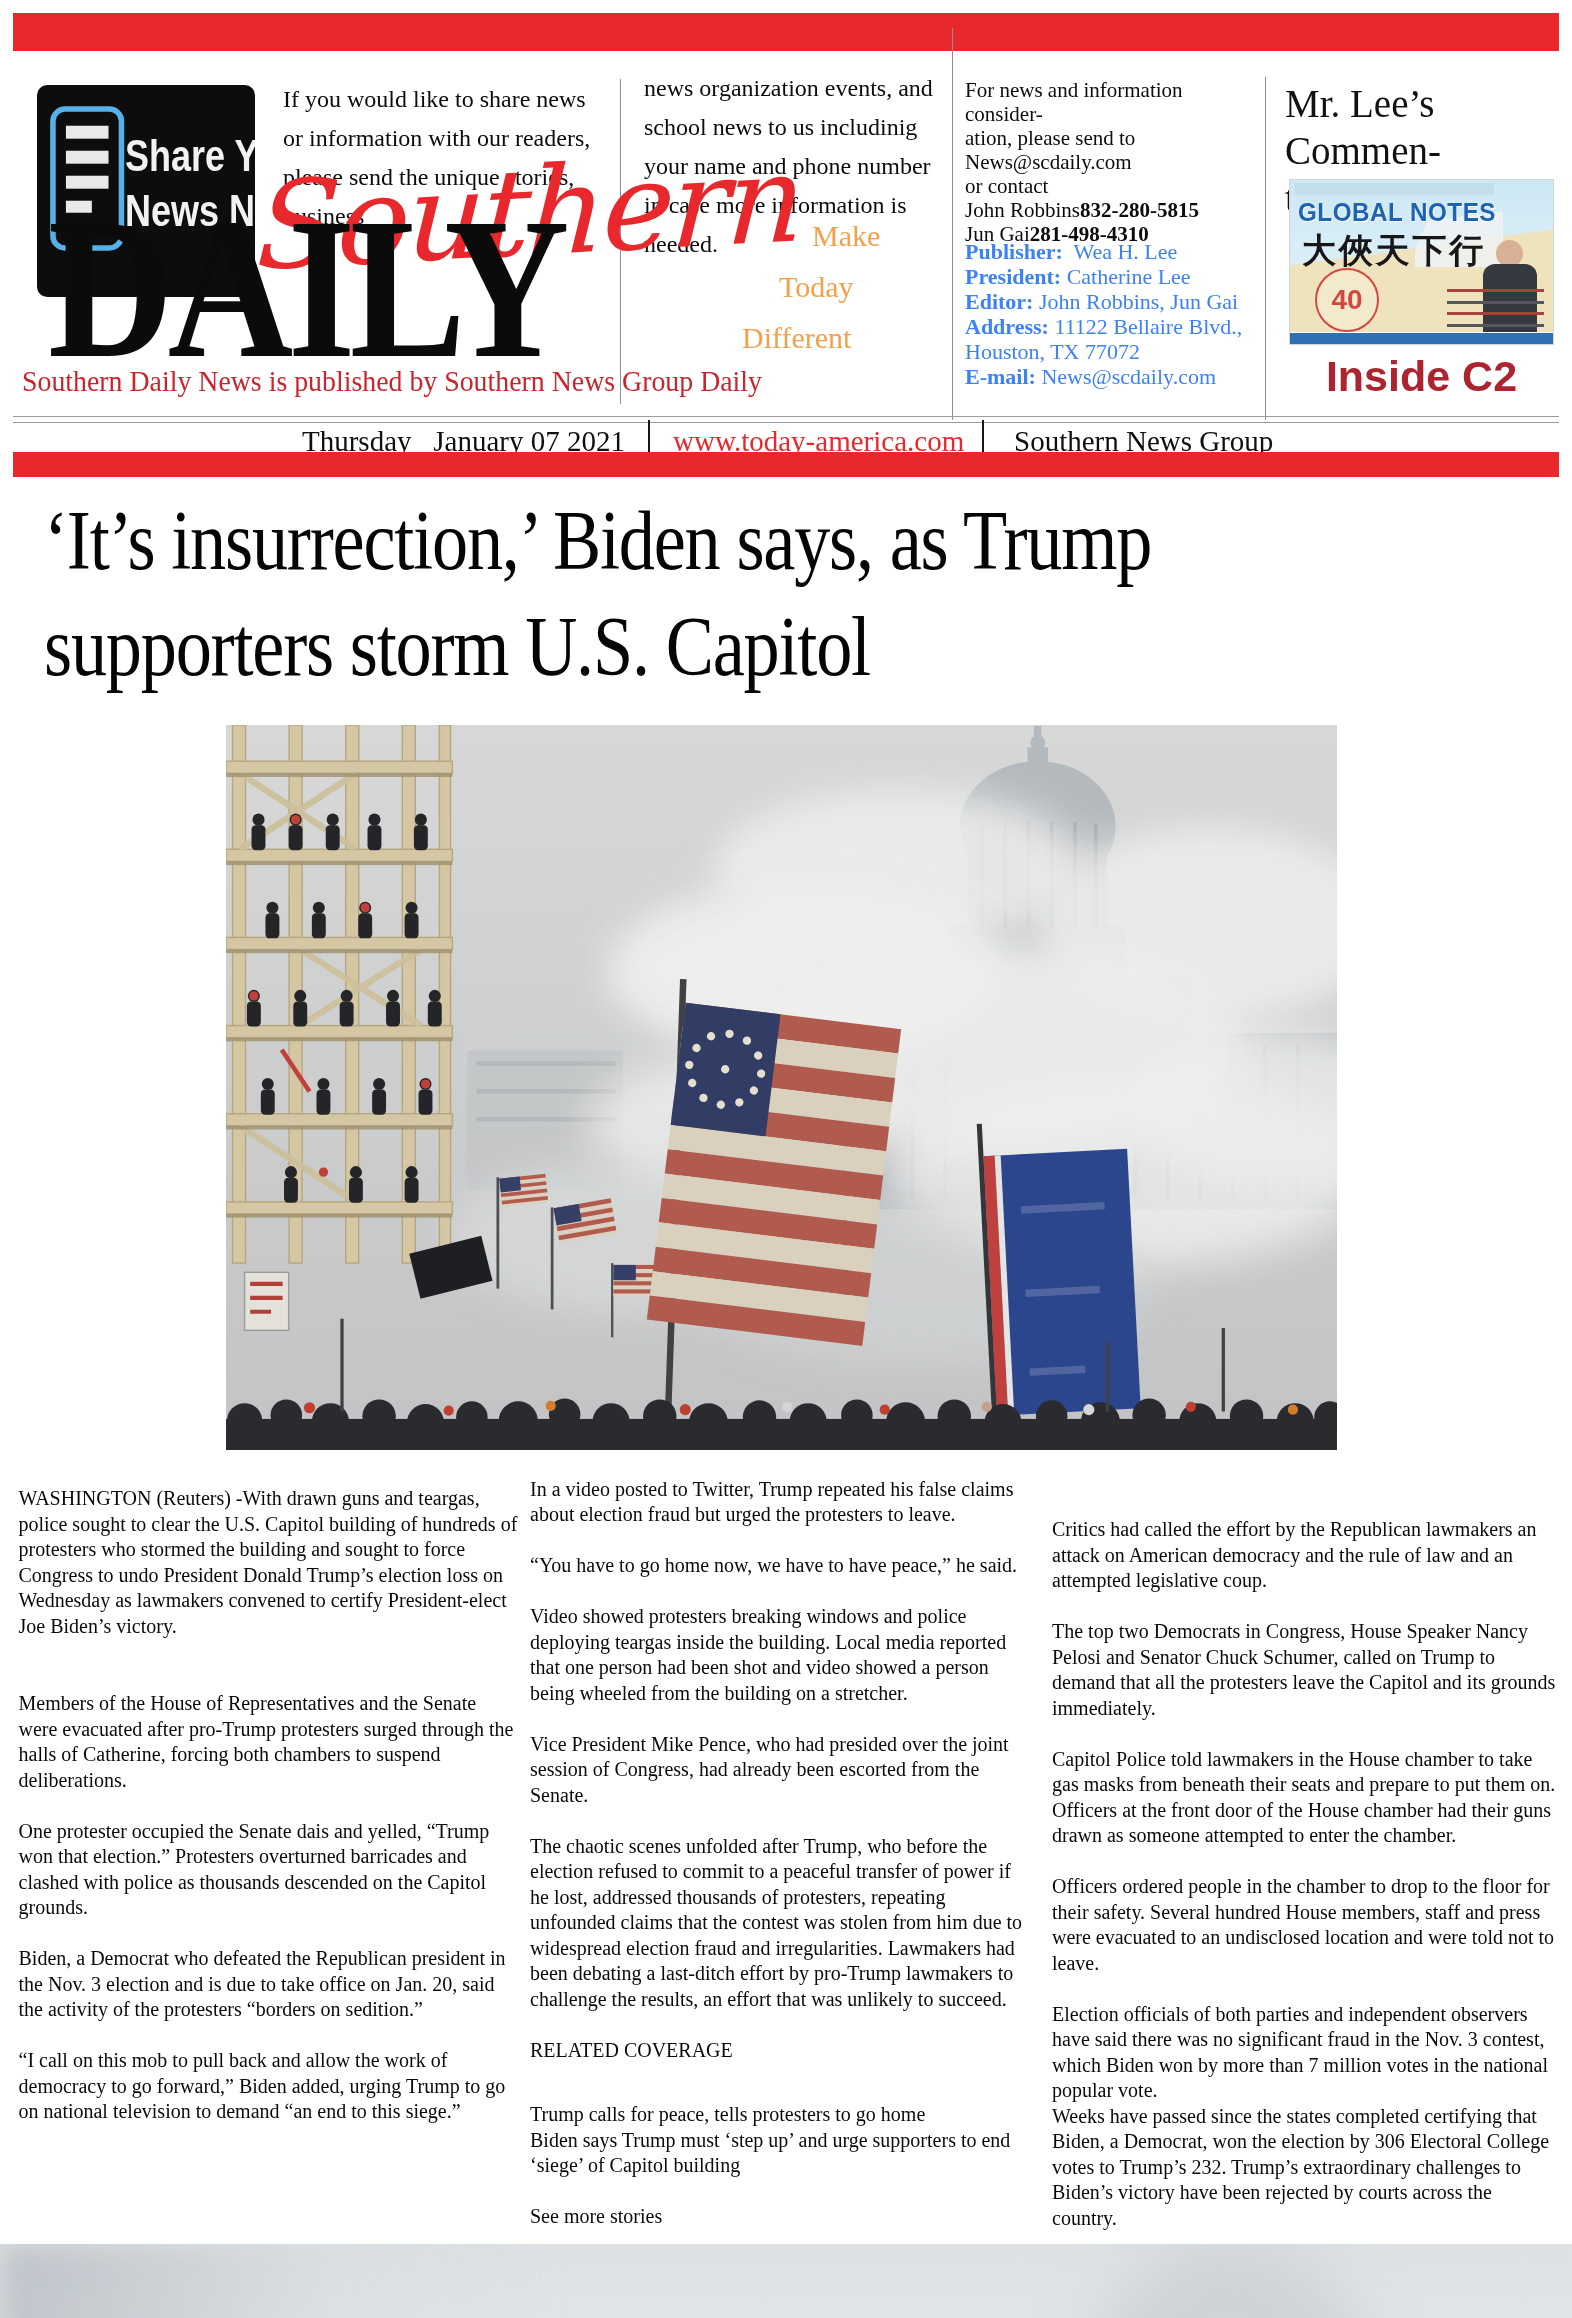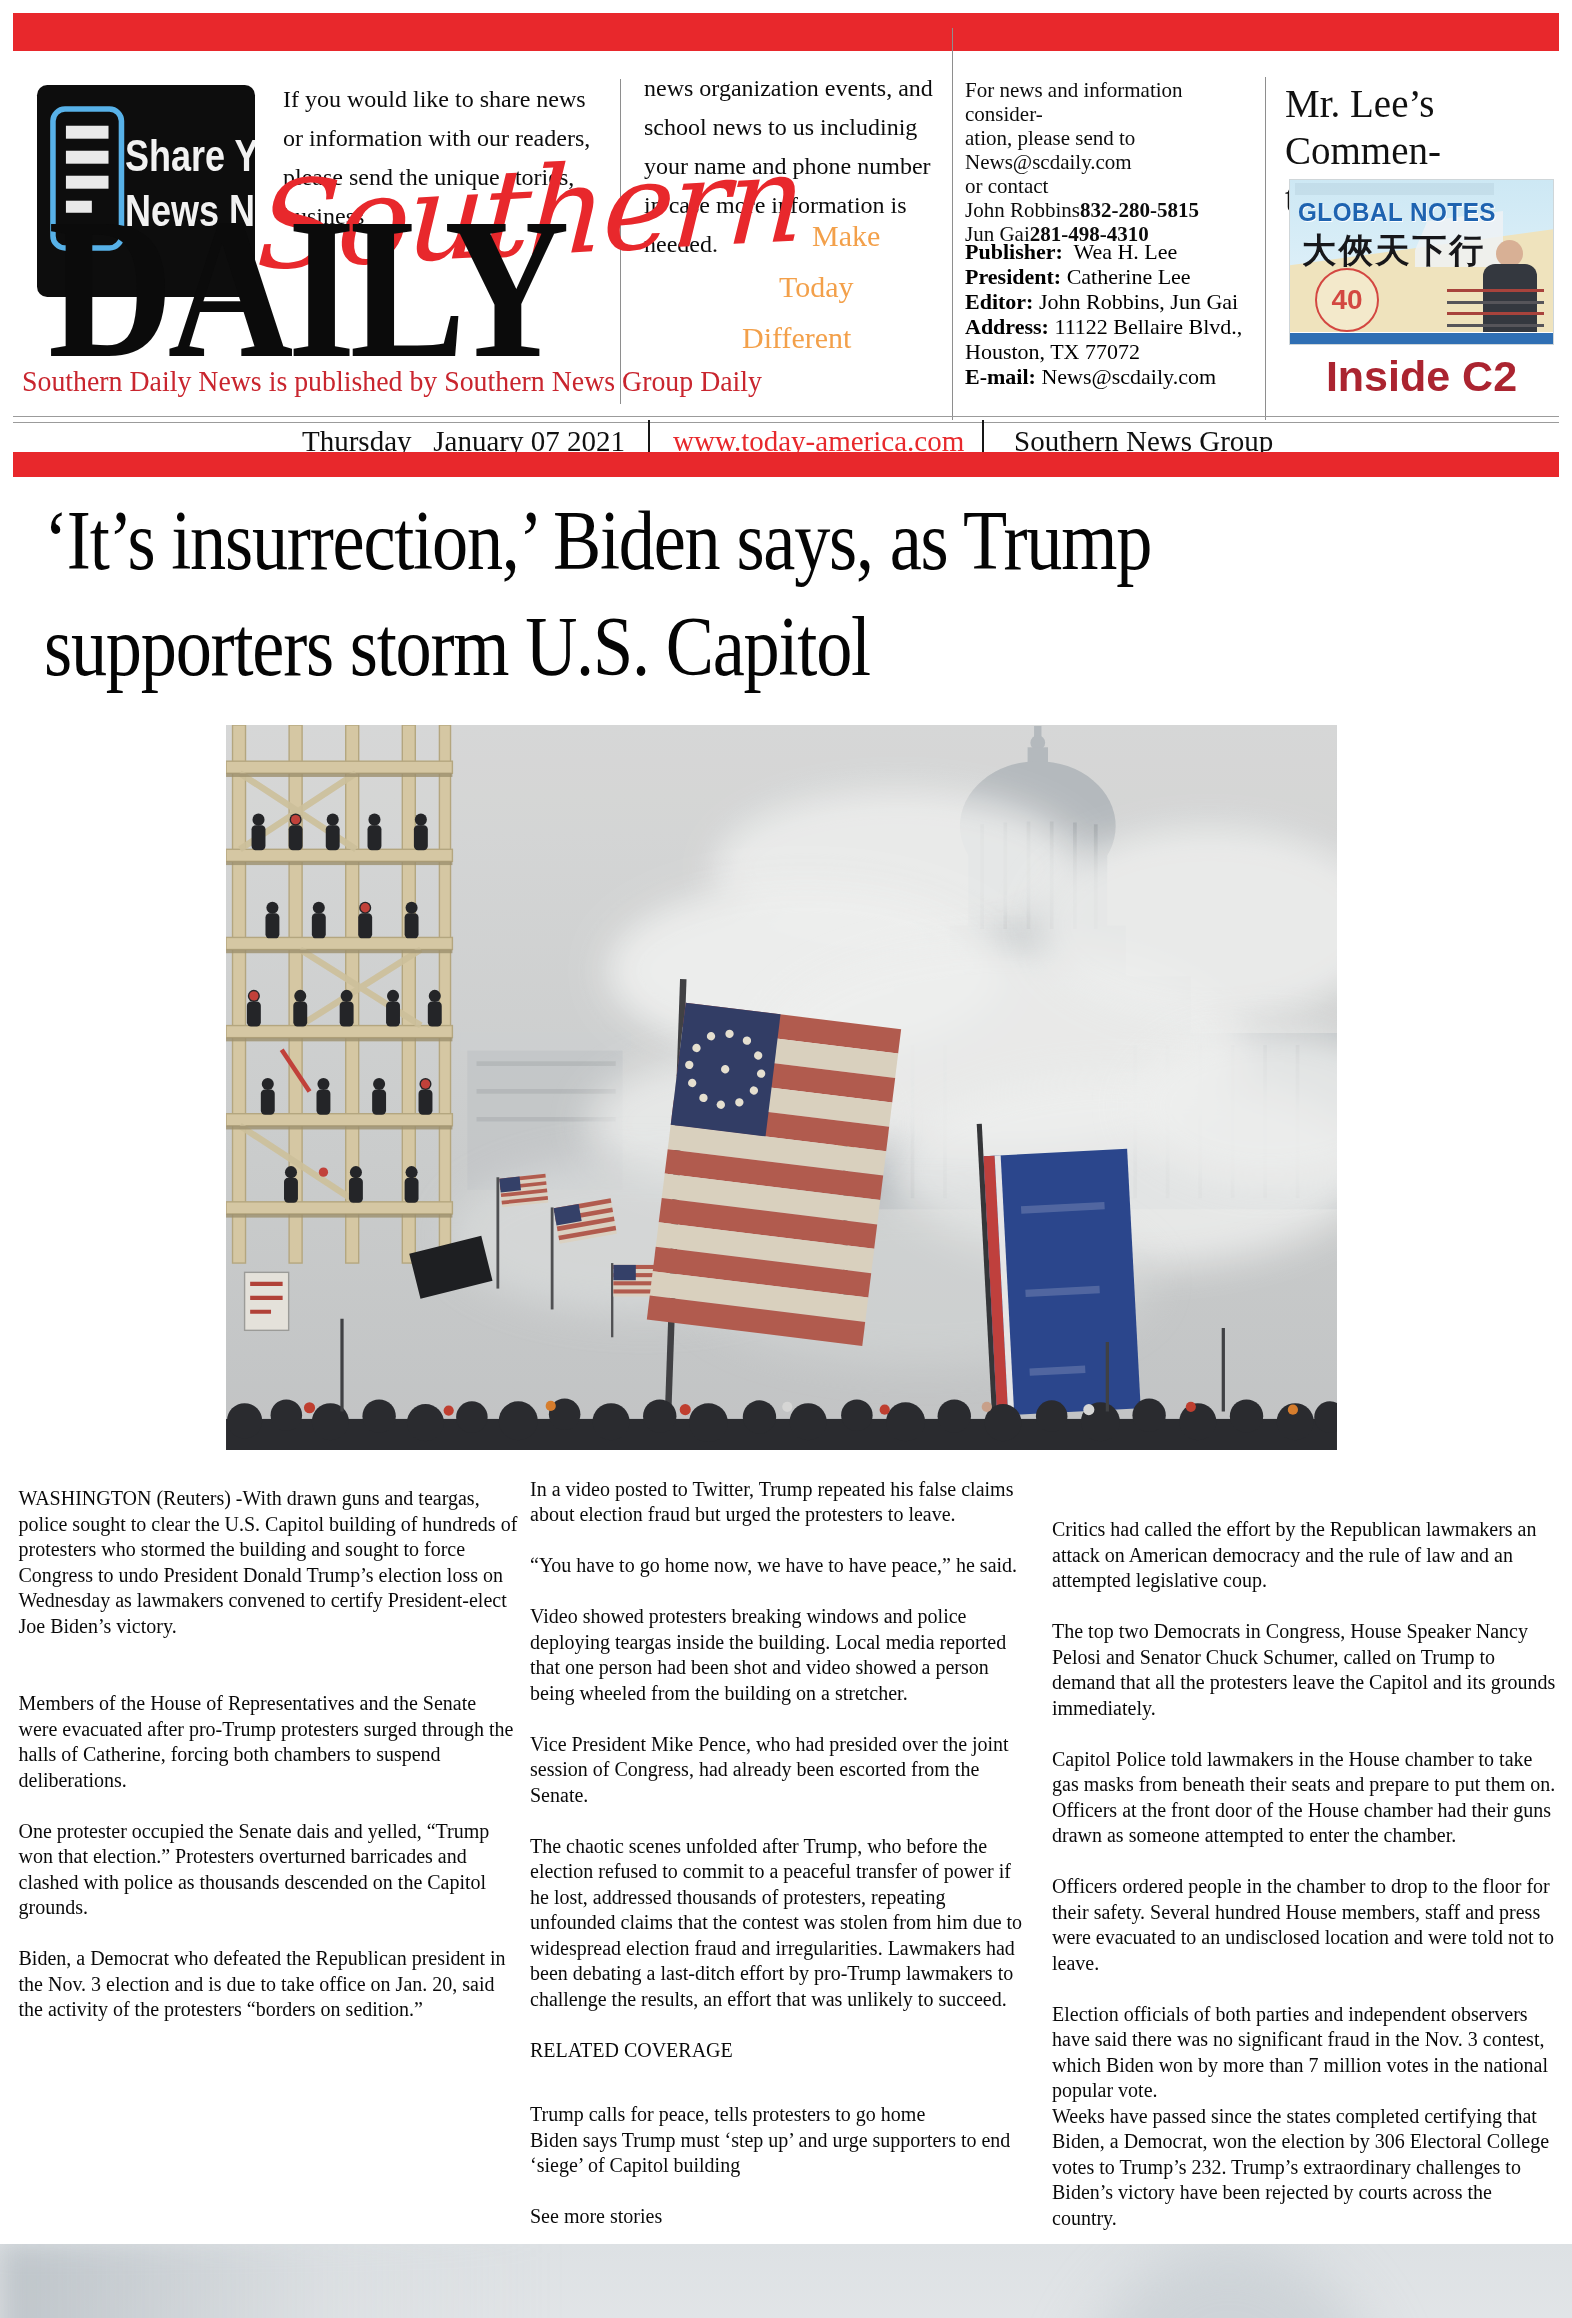--- a/index.html
+++ b/index.html
@@ -18,21 +18,21 @@
   .hnote{position:absolute;font-size:24px;line-height:39px;color:#0c0c0c}
   #note1{left:283px;top:80px;width:327px}
   #note2{left:644px;top:69px;width:299px}
   .vrule{position:absolute;width:1.4px;background:#8e8e8e}
   #vr1{left:620px;top:79px;height:325px}
   #vr2{left:952px;top:28px;height:392px}
   #vr3{left:1265px;top:77px;height:343px}
   .contact{position:absolute;left:965px;top:78px;width:288px;font-size:21px;line-height:24px;color:#0c0c0c}
   .contact b{font-family:"Liberation Serif",serif}
   .contact .crow{display:flex;justify-content:flex-start;width:260px}
-  .pubblock{position:absolute;left:965px;top:239px;width:292px;font-size:22px;line-height:25px;color:#000000}
+  .pubblock{position:absolute;left:965px;top:239px;width:292px;font-size:22px;line-height:25px;color:#3b82f6}
   .pubblock .prow span{white-space:pre}
   .pubblock .lbl{font-weight:bold}
   .commentary-title{position:absolute;left:1285px;top:80px;width:278px;font-size:39px;line-height:47px;color:#111}
   
   .thumb{position:absolute;left:1289px;top:179px;width:265px;height:166px;overflow:hidden;
     background:linear-gradient(180deg,#cde8f4 0%,#dcEFf8 55%,#e4f2f9 100%);border:0.5px solid #cfd6d9}
   .thumb .beige{position:absolute;left:0;top:0;width:100%;height:100%;
     background:#efe3bd;clip-path:polygon(0 52%,100% 30%,100% 100%,0 100%)}
   .gn-mask{position:absolute;left:4.6px;top:2.8px;width:199px;height:12px;background:#bfd9e6;opacity:.7}
   .gn-title{position:absolute;left:8.3px;top:16.7px;font-family:"Liberation Sans",sans-serif;
@@ -438,20 +438,21 @@
 </svg>
 </div>
 
 <div class="article">
   <div id="col1" class="col">
 
   <p>WASHINGTON (Reuters) -With drawn guns and teargas, police sought to clear the U.S. Capitol building of hundreds of protesters who stormed the building and sought to force Congress to undo President Donald Trump’s election loss on Wednesday as lawmakers convened to certify President-elect Joe Biden’s victory.</p>
       <p>Members of the House of Representatives and the Senate were evacuated after pro-Trump protesters surged through the halls of Catherine, forcing both chambers to suspend deliberations.</p>
       <p>One protester occupied the Senate dais and yelled, “Trump won that election.” Protesters overturned barricades and clashed with police as thousands descended on the Capitol grounds.</p>
       <p>Biden, a Democrat who defeated the Republican president in the Nov. 3 election and is due to take office on Jan. 20, said the activity of the protesters “borders on sedition.”</p>
+      <p>“I call on this mob to pull back and allow the work of democracy to go forward,” Biden added, urging Trump to go on national television to demand “an end to this siege.”</p>
     </div>
   <div id="col2" class="col">
 
   <p>In a video posted to Twitter, Trump repeated his false claims about election fraud but urged the protesters to leave.</p>
       <p>“You have to go home now, we have to have peace,” he said.</p>
       <p>Video showed protesters breaking windows and police deploying teargas inside the building. Local media reported that one person had been shot and video showed a person being wheeled from the building on a stretcher.</p>
       <p>Vice President Mike Pence, who had presided over the joint session of Congress, had already been escorted from the Senate.</p>
       <p>The chaotic scenes unfolded after Trump, who before the election refused to commit to a peaceful transfer of power if he lost, addressed thousands of protesters, repeating unfounded claims that the contest was stolen from him due to widespread election fraud and irregularities. Lawmakers had been debating a last-ditch effort by pro-Trump lawmakers to challenge the results, an effort that was unlikely to succeed.</p>
       <p>RELATED COVERAGE</p>
       <p>Trump calls for peace, tells protesters to go home</p>

